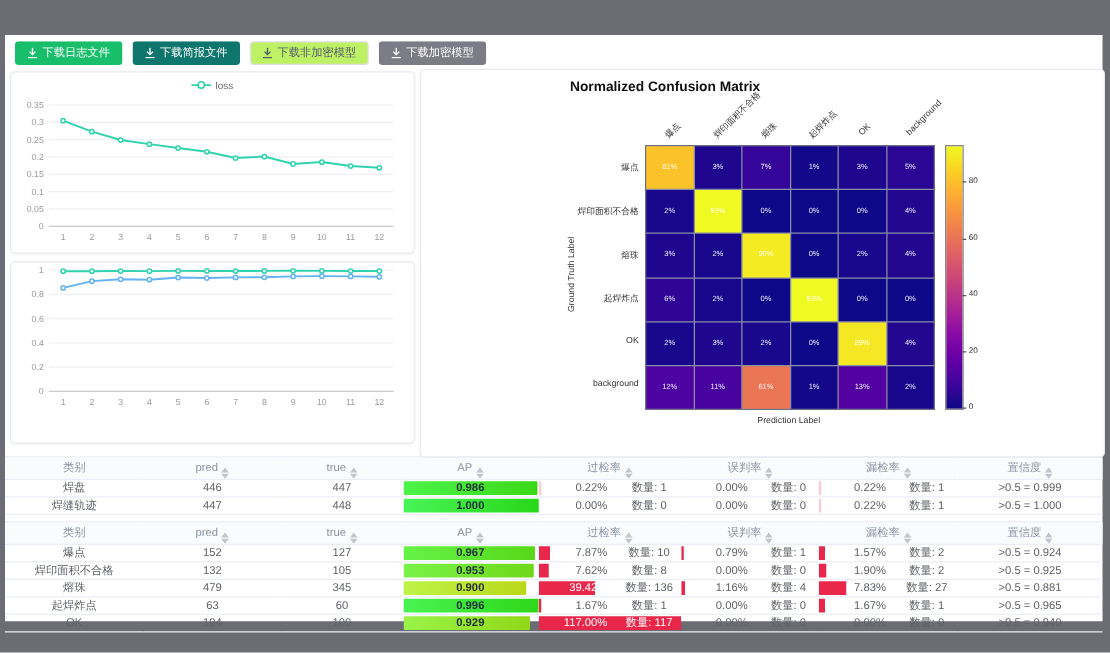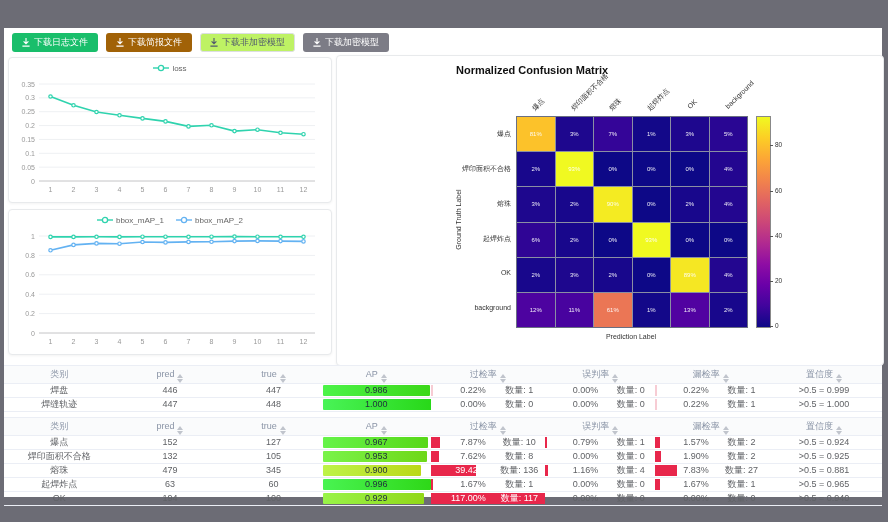--- a/index.html
+++ b/index.html
@@ -5,21 +5,21 @@
   html,body{margin:0;padding:0}
   body{width:888px;height:522px;background:#6c6c75;font-family:"Liberation Sans",sans-serif;overflow:hidden;position:relative}
   .page{position:absolute;left:4px;top:28px;width:878px;height:469px;background:#fff}
 
   
   .toolbar{position:absolute;top:5px;left:8px;display:flex;gap:8px}
   .btn{height:19px;display:inline-flex;align-items:center;gap:4px;padding:0 9px;border-radius:3px;
        font-size:9px;border:1px solid transparent;cursor:pointer;white-space:nowrap}
   .btn svg{flex:0 0 auto}
   .btn.success{background:#19be6b;color:#fff}
-  .btn.warning{background:#a16207;color:#fff}
+  .btn.warning{background:#0f766e;color:#fff}
   .btn.default{background:#bef264;color:#515a6e;border-color:#dcdee2}
   .btn.gray{background:#7c7c86;color:#fff}
 
   
   .card{position:absolute;background:#fff;border:1px solid #e8eaec;border-radius:4px;box-shadow:0 1px 3px rgba(0,0,0,.05)}
   #card-loss{left:4px;top:29px;width:322px;height:144px}
   #card-map{left:4px;top:181px;width:322px;height:144px}
   #card-cm{left:332px;top:27px;width:546px;height:309px}
   .legend{height:20px;display:flex;justify-content:center;align-items:center;gap:12px;font-size:8px;color:#666}
   .legend .item{display:inline-flex;gap:3px}
@@ -44,21 +44,21 @@
   th,td{border-bottom:1px solid #ebeef5;text-align:center;padding:0;overflow:hidden;white-space:nowrap}
   thead th{height:17px;line-height:17px;color:#8a94a6;background:#fafbfc;font-weight:normal;border-top:1px solid #ebeef5}
   tbody td{height:13px;line-height:13px}
   .tbl-gap{height:5px}
   .sort{display:inline-flex;flex-direction:column;margin-left:3px;vertical-align:-1px}
   .sort i{width:0;height:0;border-left:3px solid transparent;border-right:3px solid transparent;display:block}
   .sort .up{border-bottom:4px solid #c0c4cc;margin-bottom:1px}
   .sort .dn{border-top:4px solid #c0c4cc}
   td.ap-cell{position:relative;padding:0 1px}
   .apbar{position:absolute;left:1px;top:1px;bottom:1px;border-radius:1px}
-  .aptxt{position:relative;font-weight:normal;color:#1f2d3d}
+  .aptxt{position:relative;font-weight:bold;color:#1f2d3d}
   td.rate-cell{position:relative}
   .rbar{position:absolute;left:0;top:1px;bottom:1px}
   .rtxt{position:relative;display:flex}
   .rtxt .pct{width:52%;text-align:right}
   .rtxt .cnt{width:48%;text-align:center;padding-left:8px}
 </style>
 </head>
 <body>
 
 <div class="page">
@@ -140,36 +140,20 @@
         <circle cx="179.5" cy="48.4" r="1.7" fill="#fff" stroke="#2fd3ae" stroke-width="1.2"></circle>
         <circle cx="202.5" cy="47.3" r="1.7" fill="#fff" stroke="#2fd3ae" stroke-width="1.2"></circle>
         <circle cx="225.5" cy="53.1" r="1.7" fill="#fff" stroke="#2fd3ae" stroke-width="1.2"></circle>
         <circle cx="248.5" cy="51.7" r="1.7" fill="#fff" stroke="#2fd3ae" stroke-width="1.2"></circle>
         <circle cx="271.5" cy="54.8" r="1.7" fill="#fff" stroke="#2fd3ae" stroke-width="1.2"></circle>
         <circle cx="294.5" cy="56.2" r="1.7" fill="#fff" stroke="#2fd3ae" stroke-width="1.2"></circle>
       </svg>
   </div>
 
   <div class="card" id="card-map">
-    <div class="legend" id="legend-map">
-        <span class="item">
-          <svg width="16" height="8">
-            <line x1="0" y1="4" x2="16" y2="4" stroke="#2fd3ae" stroke-width="1.4"></line>
-            <circle cx="8" cy="4" r="2.6" fill="#fff" stroke="#2fd3ae" stroke-width="1.3"></circle>
-          </svg>
-          <span>bbox_mAP_1</span>
-        </span>
-        <span class="item">
-          <svg width="16" height="8">
-            <line x1="0" y1="4" x2="16" y2="4" stroke="#63b2f2" stroke-width="1.4"></line>
-            <circle cx="8" cy="4" r="2.6" fill="#fff" stroke="#63b2f2" stroke-width="1.3"></circle>
-          </svg>
-          <span>bbox_mAP_2</span>
-        </span>
-      </div>
     <svg id="svg-map" width="318" height="119">
         <line x1="30" y1="103" x2="306" y2="103" stroke="#eef0f3" stroke-width="1"></line>
         <text x="26" y="105.5" font-size="7" fill="#999" text-anchor="end">0</text>
         <line x1="30" y1="83.60000000000001" x2="306" y2="83.60000000000001" stroke="#eef0f3" stroke-width="1"></line>
         <text x="26" y="86.10000000000001" font-size="7" fill="#999" text-anchor="end">0.2</text>
         <line x1="30" y1="64.19999999999999" x2="306" y2="64.19999999999999" stroke="#eef0f3" stroke-width="1"></line>
         <text x="26" y="66.69999999999999" font-size="7" fill="#999" text-anchor="end">0.4</text>
         <line x1="30" y1="44.800000000000004" x2="306" y2="44.800000000000004" stroke="#eef0f3" stroke-width="1"></line>
         <text x="26" y="47.300000000000004" font-size="7" fill="#999" text-anchor="end">0.6</text>
         <line x1="30" y1="25.399999999999995" x2="306" y2="25.399999999999995" stroke="#eef0f3" stroke-width="1"></line>

